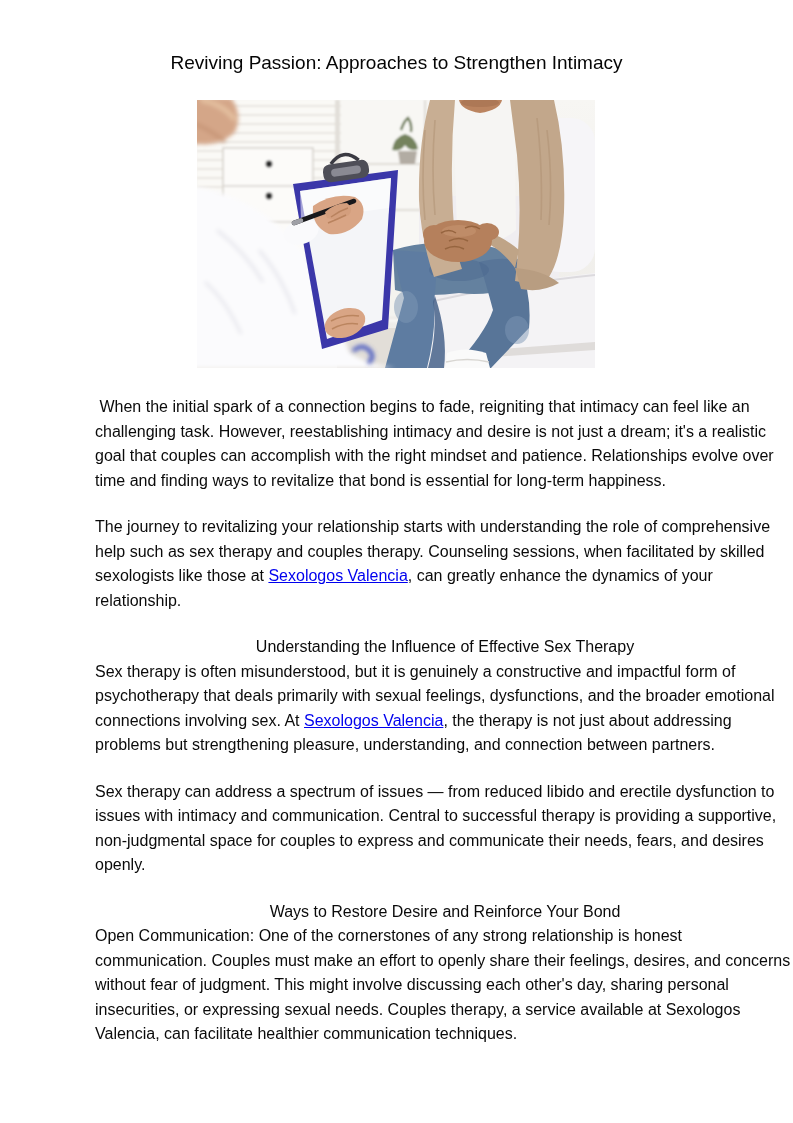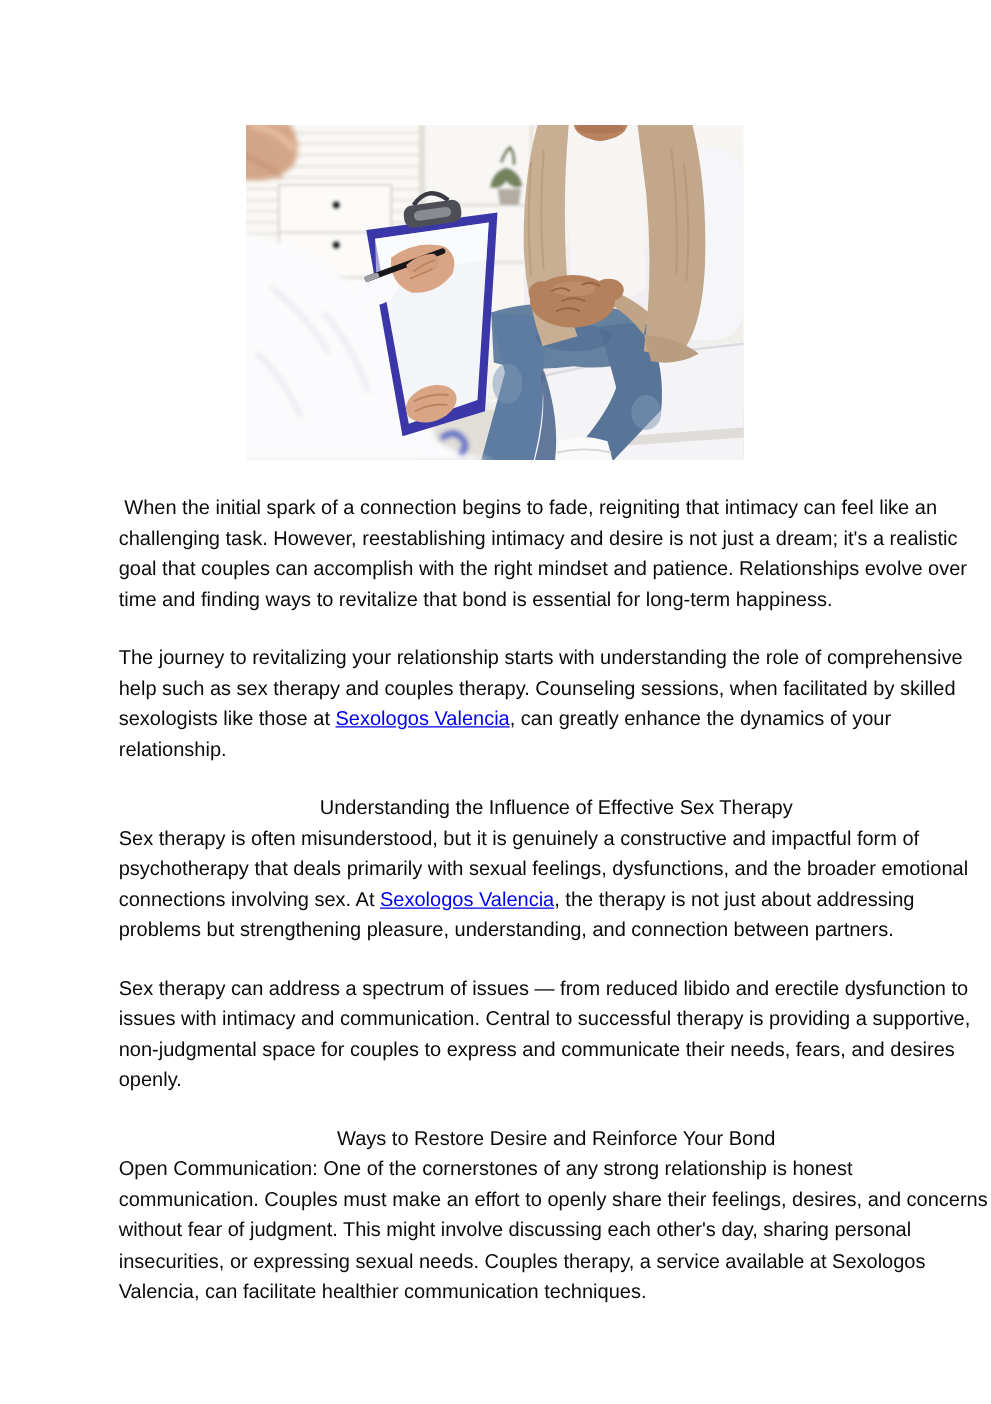--- a/index.html
+++ b/index.html
@@ -21,20 +21,21 @@
   }
   .body-text p{margin:0 0 22px 0;}
   .heading-line{display:block;text-align:center;}
   a.doc-link{color:var(--link-color,#0000ee);cursor:pointer;}
 </style>
 </head>
 <body>
 
 <div class="page">
 
+  <h1 class="title">Reviving Passion: Approaches to Strengthen Intimacy</h1>
 
   <figure class="photo">
     <svg viewBox="0 0 398 268" xmlns="http://www.w3.org/2000/svg" role="img">
       <defs>
         <filter id="b1" x="-20%" y="-20%" width="140%" height="140%">
             <feGaussianBlur stdDeviation="1.1"></feGaussianBlur>
           </filter>
         <filter id="b2" x="-30%" y="-30%" width="160%" height="160%">
             <feGaussianBlur stdDeviation="2.2"></feGaussianBlur>
           </filter>

